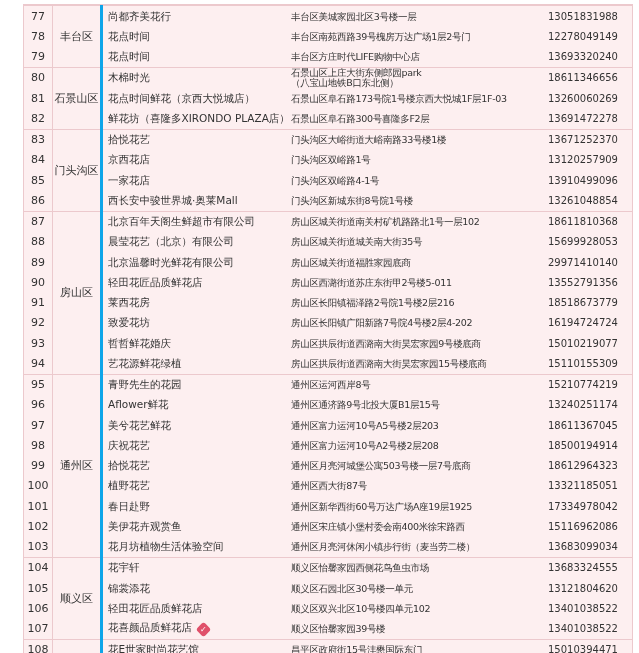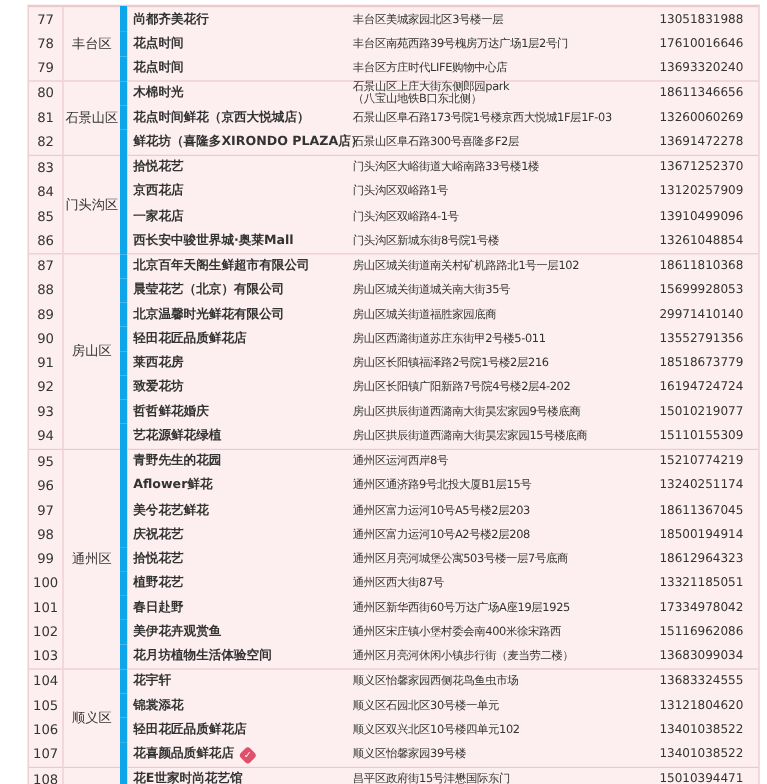--- a/index.html
+++ b/index.html
@@ -15,22 +15,22 @@
     border-left:1px solid #ecc9cd;
     border-right:1px solid #ecc9cd;
     border-top:1px solid #ecc9cd;
   }
   table { border-collapse:collapse; width:100%; table-layout:fixed; }
   td {
     height:20.25px; padding:0; font-size:10.5px; line-height:11px;
     white-space:nowrap; vertical-align:middle; overflow:visible;
   }
   td.num { text-align:center; width:28px; border-right:1px solid #ecc9cd; font-size:11px; }
-  td.district { text-align:center; width:47px; border-right:6px solid #0ea5e9; font-size:11px; }
-  td.name { padding-left:5px; width:178px;font-weight:bold; }
+  td.district { text-align:center; width:47px; border-right:3px solid #0ea5e9; font-size:11px; }
+  td.name { padding-left:5px; width:178px; }
   td.addr { padding-left:5px; width:240px; font-size:9.5px; letter-spacing:-0.3px; }
   td.addr.two { line-height:10px; }
   td.phone { padding-left:3px; font-size:10px;text-align:center; }
   tr.group-start td { border-top:1px solid #ecc9cd; }
   .badge {
     display:inline-block; width:11px; height:11px; border-radius:3px;
     background:#e0506a; color:#fff; font-size:8px; line-height:11px;
     text-align:center; margin-left:6px; vertical-align:-1px;
     transform:rotate(45deg);
   }
@@ -50,21 +50,21 @@
             <div>丰台区美城家园北区3号楼一层</div>
           </td>
           <td class="phone">13051831988</td>
         </tr>
         <tr>
           <td class="num">78</td>
           <td class="name"><span>花点时间</span></td>
           <td class="addr">
             <div>丰台区南苑西路39号槐房万达广场1层2号门</div>
           </td>
-          <td class="phone">17610016646</td>
+          <td class="phone">12278049149</td>
         </tr>
         <tr>
           <td class="num">79</td>
           <td class="name"><span>花点时间</span></td>
           <td class="addr">
             <div>丰台区方庄时代LIFE购物中心店</div>
           </td>
           <td class="phone">13693320240</td>
         </tr>
         <tr class="group-start">

